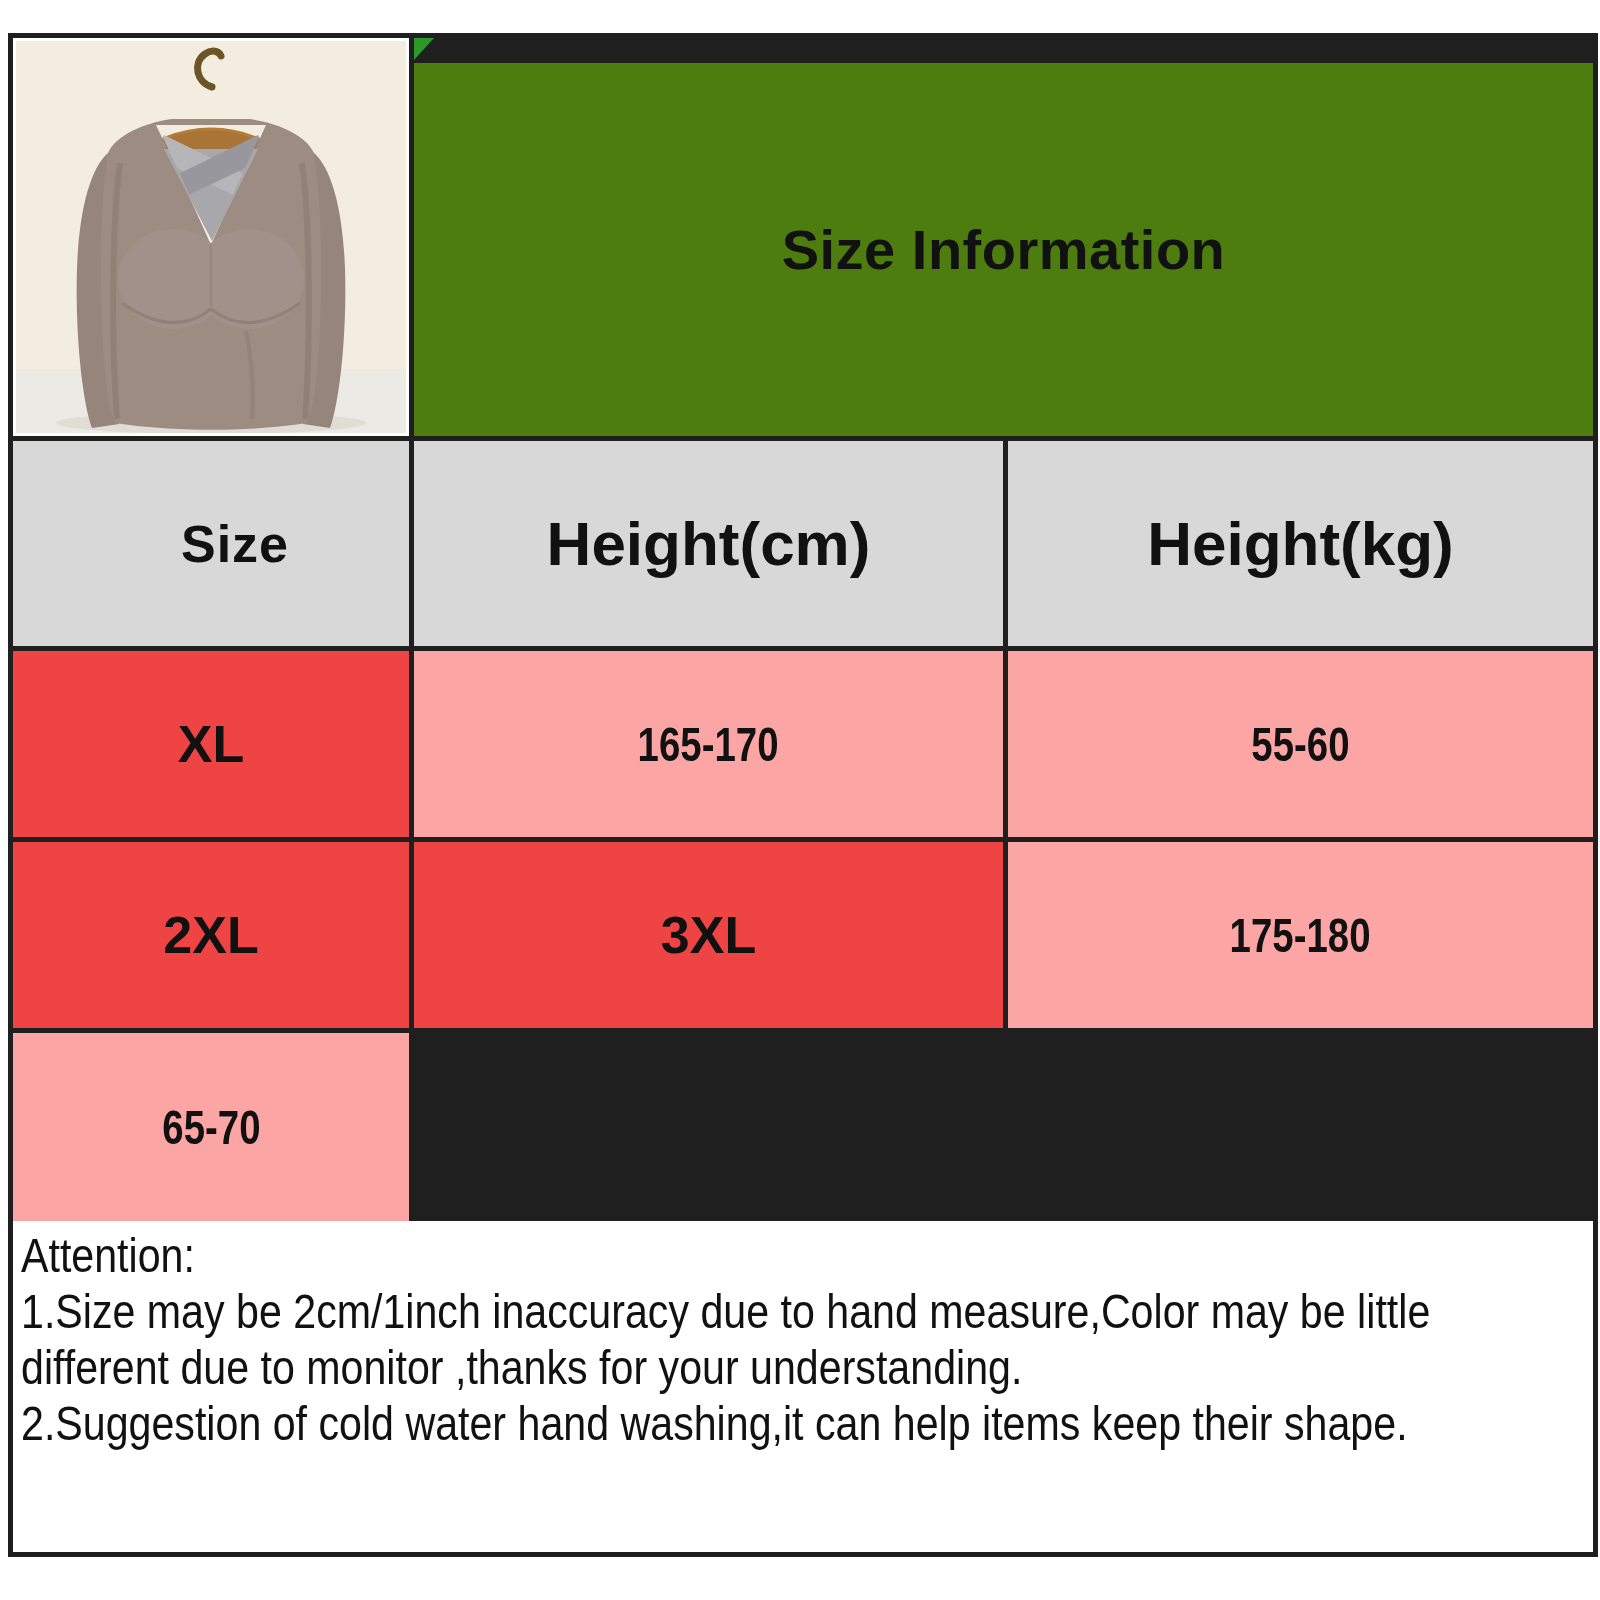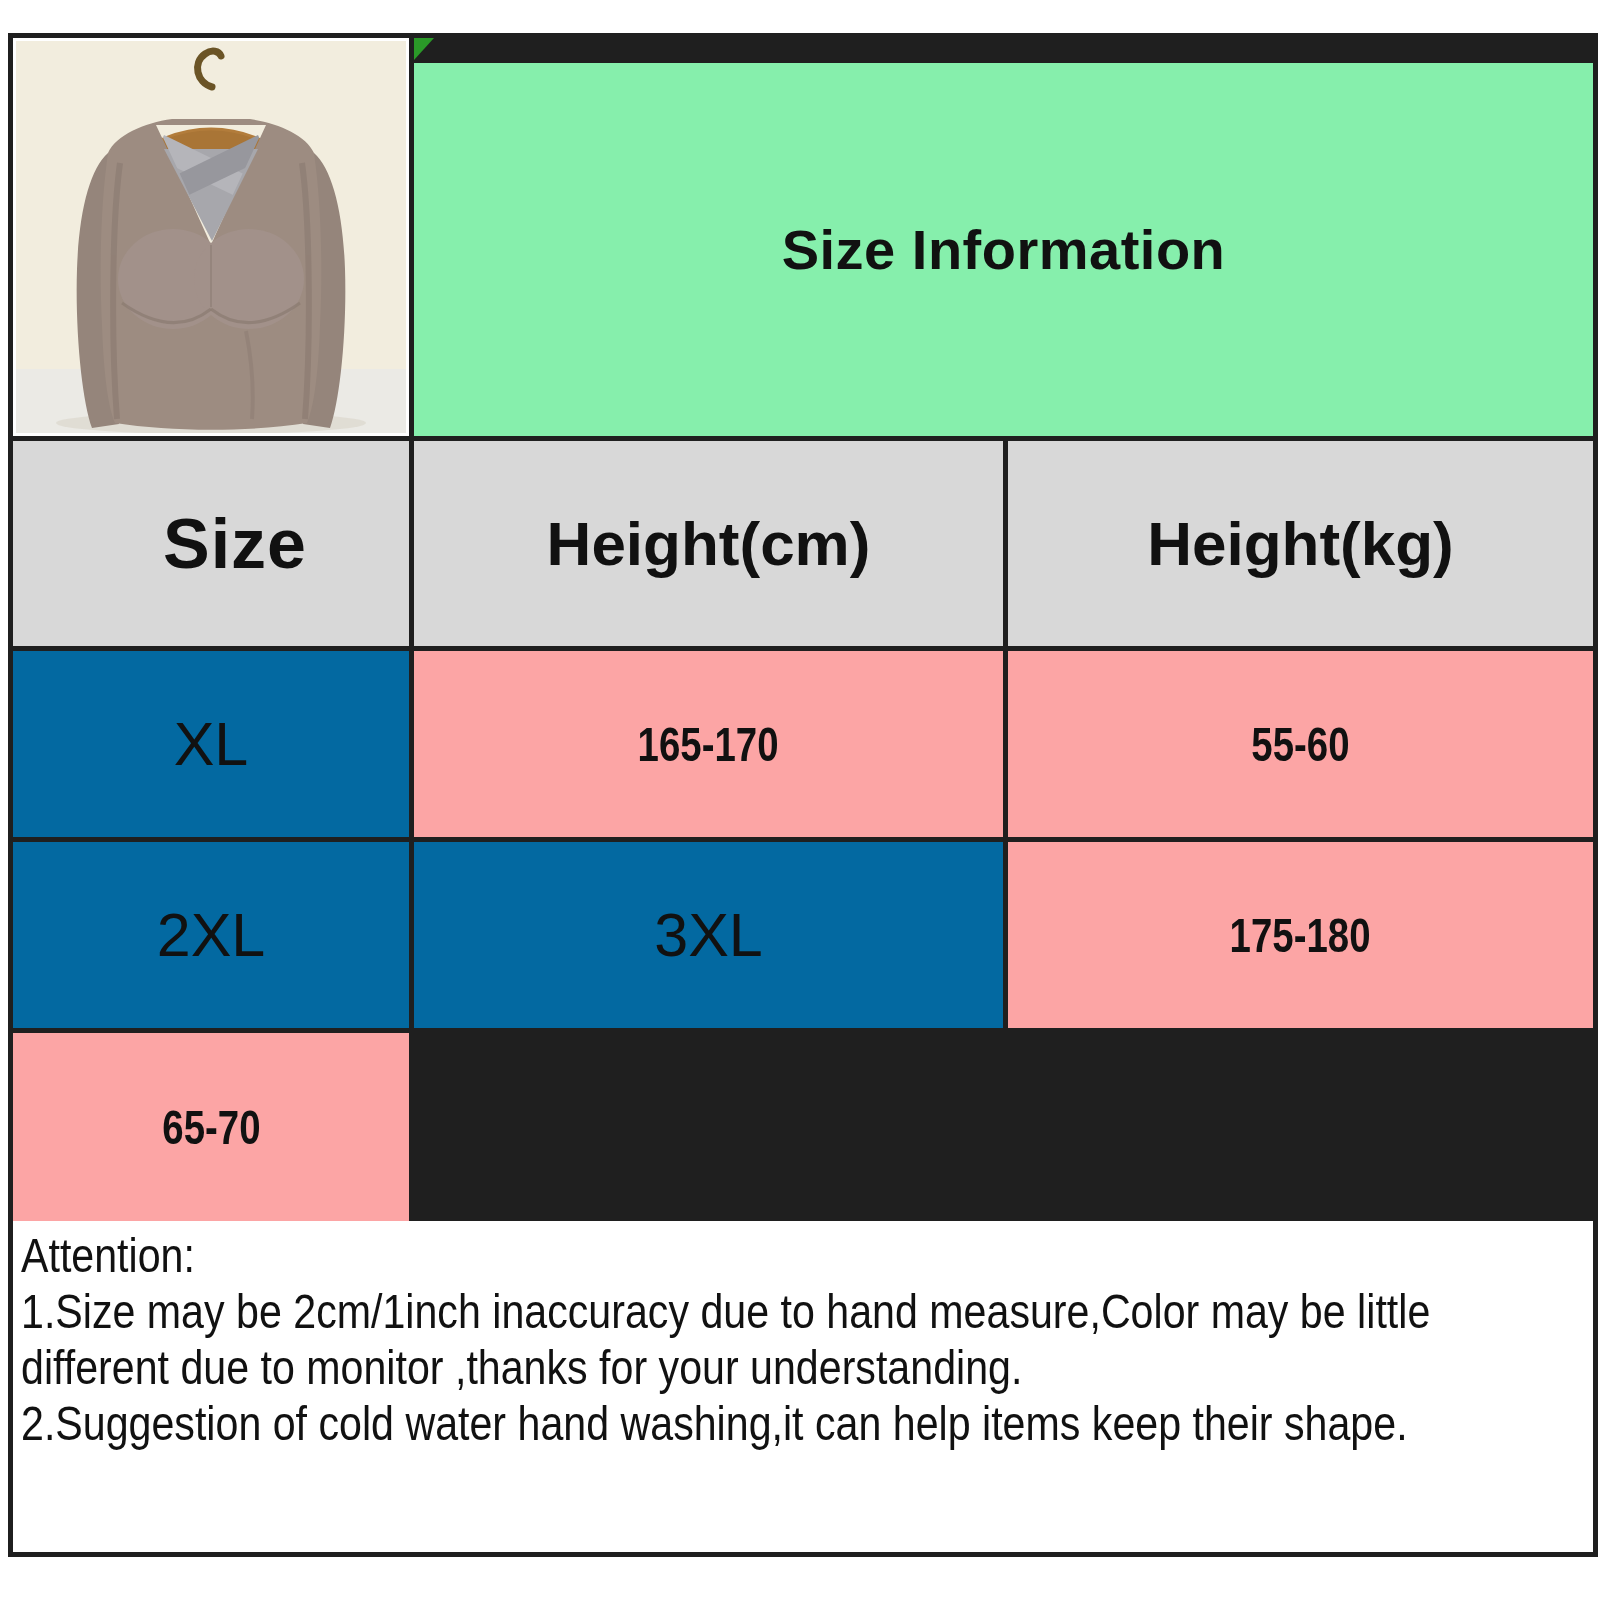--- a/index.html
+++ b/index.html
@@ -33,29 +33,29 @@
   }
   .photo-cell{
     grid-column:1;grid-row:1;
     background:#ffffff;
     padding:3px;
     box-sizing:border-box;
   }
   .photo-cell svg{display:block;width:100%;height:100%;}
   .title-cell{
     grid-column:2 / span 2;grid-row:1;
-    background:#86efac;
+    background:#4d7c0f;
     font-size:56px;font-weight:bold;
     letter-spacing:0.5px;
     margin-top:25px;
   }
   .hdr{background:#d8d8d8;font-weight:bold;}
-  .hdr-size{font-size:70px;letter-spacing:1px;padding-left:48px;}
+  .hdr-size{font-size:52px;letter-spacing:1px;padding-left:48px;}
   .hdr-col{font-size:62px;}
-  .size-col{background:#0369a1;font-weight:normal;font-size:61px;}
+  .size-col{background:#ef4444;font-weight:bold;font-size:52px;}
   .data{background:#fca5a5;font-size:48px;font-weight:bold;text-align:center;}
   .cond{display:inline-block;transform:scaleX(0.8);}
   .flag{
     position:absolute;
     left:401px;top:0;
     width:0;height:0;
     border-top:22px solid #2a9928;
     border-right:20px solid transparent;
     z-index:5;
   }

